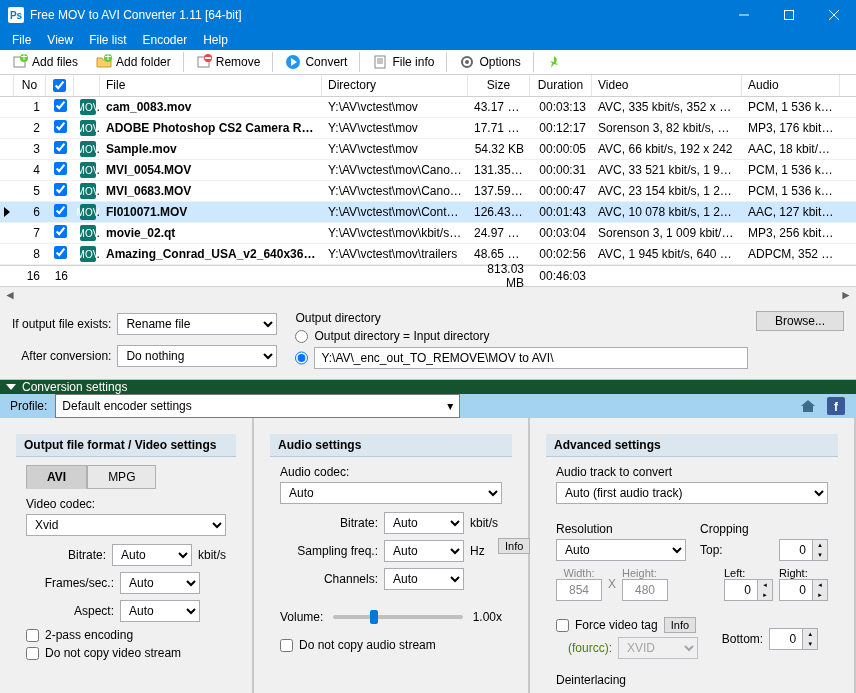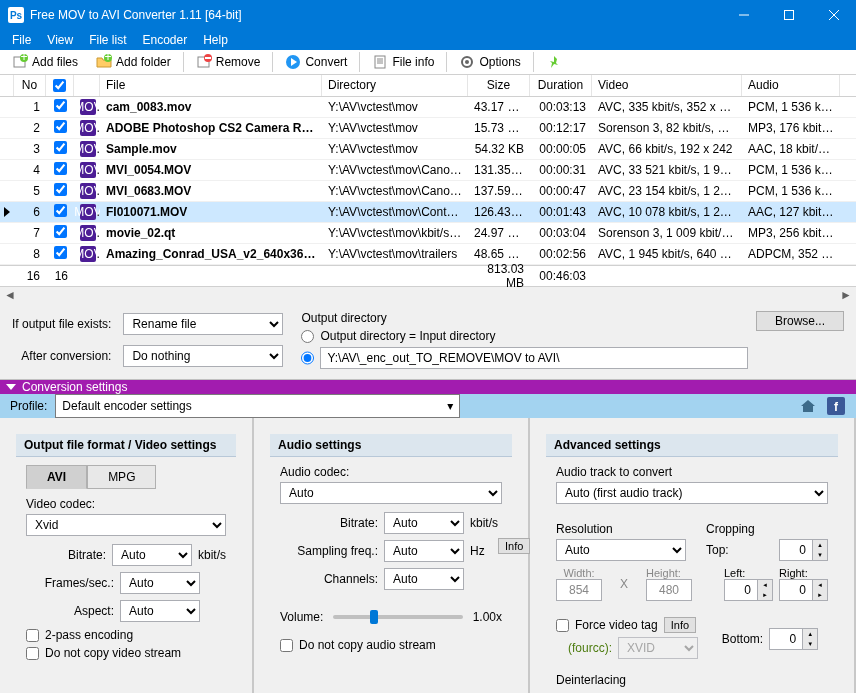--- a/index.html
+++ b/index.html
@@ -36,38 +36,38 @@
 .col-icon { width: 26px; flex: 0 0 26px; text-align: center; }
 .col-file { width: 222px; flex: 0 0 222px; font-weight: bold; }
 .col-dir { width: 146px; flex: 0 0 146px; }
 .col-size { width: 62px; flex: 0 0 62px; text-align: right; }
 .col-dur { width: 62px; flex: 0 0 62px; text-align: right; }
 .col-video { width: 150px; flex: 0 0 150px; }
 .col-audio { width: 98px; flex: 0 0 98px; }
 .thead .col-file, .tfoot .col-file { font-weight: normal; }
 .tfoot { display: flex; height: 21px; align-items: center; border-top: 1px solid #d0d0d0; background: #fff; }
 .tfoot .td { padding: 2px 6px; }
-.file-icon { width: 16px; height: 16px; background: #4c1d95; display: inline-flex; align-items: center; justify-content: center; color: #fff; font-size: 12px; border-radius: 2px; }
+.file-icon { width: 16px; height: 16px; background: #0f766e; display: inline-flex; align-items: center; justify-content: center; color: #fff; font-size: 10px; border-radius: 2px; }
 .row-marker { width:0; height:0; border-top:5px solid transparent; border-bottom:5px solid transparent; border-left:6px solid #000; }
 .hscroll { height: 17px; background: #f0f0f0; border-top: 1px solid #d0d0d0; display:flex; align-items:center; justify-content:space-between; padding: 0 4px; color:#606060; }
 
 
 .mid-opts { background: #f0f0f0; padding: 8px 12px 10px; display: flex; gap: 18px; border-bottom: 1px solid #c0c0c0; }
-.mid-left { display: grid; grid-template-columns: auto 160px; gap: 6px 12px; align-items: center; }
+.mid-left { display: grid; grid-template-columns: auto 160px; gap: 6px 6px; align-items: center; }
 .mid-left label { text-align: right; }
 .mid-right { flex: 1; }
 .mid-right .outdir-title { margin-bottom: 4px; }
 .mid-right .radio-row { display: flex; align-items: center; gap: 6px; margin-bottom: 4px; }
 .mid-right .outdir-input-row { display: flex; gap: 6px; }
 .browse-btn { padding: 2px 18px; background: #e1e1e1; border: 1px solid #adadad; }
 select, input[type=text] { border: 1px solid #abadb3; background: #fff; padding: 2px 4px; height: 22px; }
 input[type=text] { padding: 2px 6px; }
 
 
-.conv-header { background: #a21caf; color: #fff; height: 24px; display: flex; align-items: center; padding: 0 6px; gap: 6px; }
+.conv-header { background: #14532d; color: #fff; height: 24px; display: flex; align-items: center; padding: 0 6px; gap: 6px; }
 .conv-header .tri { width:0; height:0; border-left:5px solid transparent; border-right:5px solid transparent; border-top:6px solid #fff; }
 .profile-bar { background: #a3d3f0; height: 34px; display: flex; align-items: center; padding: 0 10px; gap: 8px; }
 .profile-bar .profile-select { flex: 0 0 405px; height: 24px; border: 1px solid #7a7a7a; background: #fff; padding: 0 6px; display: flex; align-items: center; justify-content: space-between; }
 .profile-bar .spacer { flex: 1; }
 .profile-bar .pb-icon { width: 20px; height: 20px; display:flex; align-items:center; justify-content:center; }
 
 
 .settings { display: flex; flex: 1; background: #f0f0f0; }
 .panel { border-right: 2px solid #c8c8c8; padding: 16px; display: flex; flex-direction: column; }
 .panel-title { background: #dce6ee; border-bottom: 1px solid #b8c8d8; padding: 4px 8px; font-weight: bold; }
@@ -88,21 +88,21 @@
 .chk-row { display: flex; align-items: center; gap: 6px; margin-top: 4px; }
 
 .slider-row { display: flex; align-items: center; gap: 10px; margin-top: 14px; }
 .slider-track { flex: 1; height: 4px; background: #c0c0c0; position: relative; border-radius: 2px; }
 .slider-thumb { position: absolute; left: 28%; top: -5px; width: 8px; height: 14px; background: #0078d7; border-radius: 2px; }
 
 .adv-group { margin-bottom: 10px; }
 .adv-label { margin-bottom: 3px; }
 .adv-row { display: flex; gap: 14px; }
 .adv-col { flex: 1; }
-.wh-row { display: flex; align-items: center; gap: 18px; margin-top: 6px; }
+.wh-row { display: flex; align-items: center; gap: 6px; margin-top: 6px; }
 .wh-row input { width: 46px; text-align: center; }
 .wh-row .x { color: #888; }
 .spin { display: flex; align-items: center; }
 .spin input { width: 34px; text-align: right; }
 .spin .spins { display: flex; flex-direction: column; border: 1px solid #abadb3; border-left: none; }
 .spin .spins span { width: 14px; height: 10px; display:flex; align-items:center; justify-content:center; font-size:7px; background:#e8e8e8; }
 .info-btn { padding: 1px 6px; border: 1px solid #adadad; background: #e1e1e1; font-size: 11px; }
 .disabled-input { background: #f0f0f0; color: #888; }
 
 .th.col-no, .th.col-size, .th.col-dur { text-align: center; }
@@ -242,21 +242,21 @@
         <div class="td col-video">AVC, 335 kbit/s, 352 x 198</div>
         <div class="td col-audio">PCM, 1 536 kbit/s</div>
       </div>
       <div class="tr">
         <div class="td col-marker"></div>
         <div class="td col-no">2</div>
         <div class="td col-chk"><input type="checkbox" checked="" style=""></div>
         <div class="td col-icon"><span class="file-icon">MOV</span></div>
         <div class="td col-file">ADOBE Photoshop CS2 Camera RAW Tu...</div>
         <div class="td col-dir">Y:\AV\vctest\mov</div>
-        <div class="td col-size">15.73 MB</div>
+        <div class="td col-size">17.71 MB</div>
         <div class="td col-dur">00:12:17</div>
         <div class="td col-video">Sorenson 3, 82 kbit/s, 72...</div>
         <div class="td col-audio">MP3, 176 kbit/s C</div>
       </div>
       <div class="tr">
         <div class="td col-marker"></div>
         <div class="td col-no">3</div>
         <div class="td col-chk"><input type="checkbox" checked="" style=""></div>
         <div class="td col-icon"><span class="file-icon">MOV</span></div>
         <div class="td col-file">Sample.mov</div>

